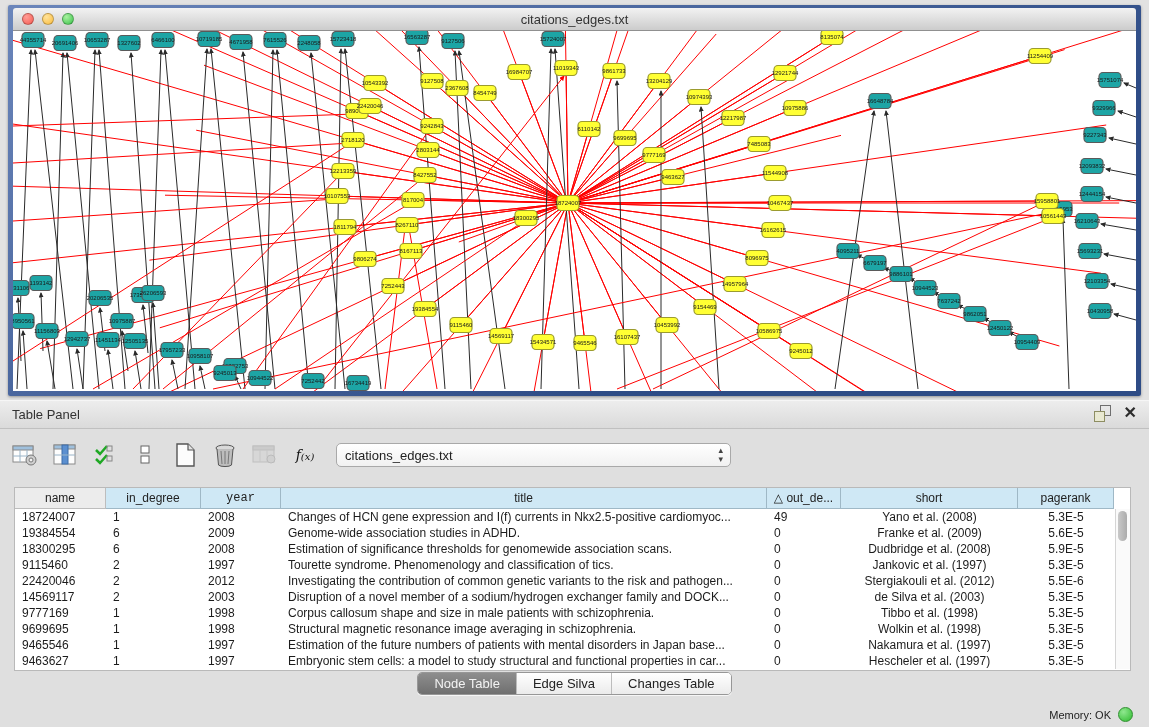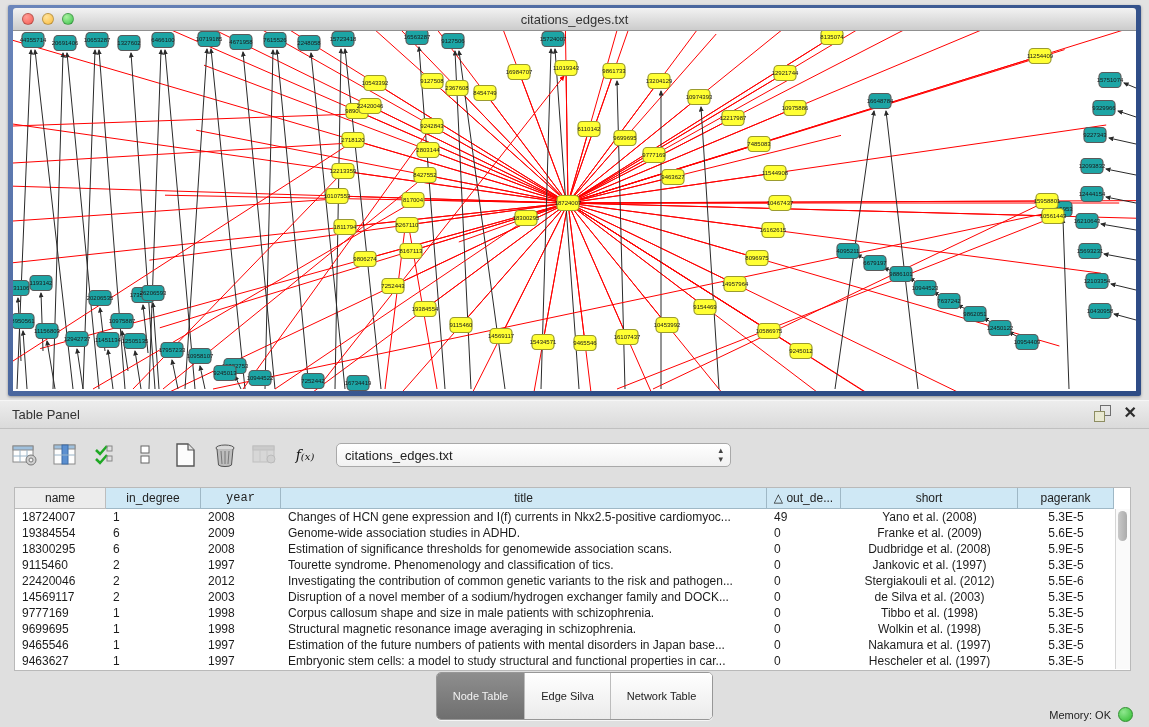--- a/index.html
+++ b/index.html
@@ -43,21 +43,21 @@
   .th.gray{background:#ececec;border-right:1px solid #bdbdbd;border-bottom:1px solid #bdbdbd}
   .tbody{position:relative}
   .tr{display:flex;height:16px}
   .td{box-sizing:border-box;font-size:12px;color:#1c1c1c;padding:0 0 0 7px;line-height:16px;white-space:nowrap;overflow:hidden;text-overflow:ellipsis}
   .td.center{text-align:center;padding:0}
   .vscroll{position:absolute;right:0;top:21px;width:15px;height:160px;background:#fafafa;border-left:1px solid #d5d5d5;box-sizing:border-box}
   .vthumb{position:absolute;left:2px;top:2px;width:9px;height:30px;background:linear-gradient(90deg,#c9c9c9,#ababab);border-radius:5px}
   
   .tabs{position:absolute;left:0;top:271px;width:100%;display:flex;justify-content:center}
   .seg{display:flex;border:1px solid #979797;border-radius:5px;overflow:hidden;background:#fff;box-shadow:0 1px 0 rgba(255,255,255,.7)}
-  .seg .tab{font-size:11px;padding:17px 16px;color:#222;background:linear-gradient(#ffffff,#ebebeb);border-left:1px solid #bcbcbc}
+  .seg .tab{font-size:13px;padding:3px 16px;color:#222;background:linear-gradient(#ffffff,#ebebeb);border-left:1px solid #bcbcbc}
   .seg .tab:first-child{border-left:none}
   .seg .tab.sel{background:linear-gradient(#8e8e8e,#6f6f6f);color:#f3f3f3;border-left:none}
   
   .statusbar{position:absolute;left:0;top:300px;width:100%;height:27px;display:flex;align-items:center;justify-content:flex-end}
   .mem{font-size:11px;color:#222;margin-right:7px}
   .memdot{width:13px;height:13px;border-radius:50%;background:radial-gradient(circle at 35% 30%,#8fe88f,#2fbb2f);border:1px solid #2f8f2f;margin-right:16px}
 </style>
 </head>
 <body>
 
@@ -853,21 +853,21 @@
       </div>
     <div class="vscroll">
         <div class="vthumb"></div>
       </div>
   </div>
 
   <div class="tabs">
       <div class="seg" id="tabseg">
         <div class="tab sel">Node Table</div>
         <div class="tab">Edge Silva</div>
-        <div class="tab">Network Table</div>
+        <div class="tab">Changes Table</div>
       </div>
     </div>
 
   <div class="statusbar">
     <span class="mem">Memory: OK</span>
     <span class="memdot"></span>
   </div>
 </div>
 
 </body></html>

